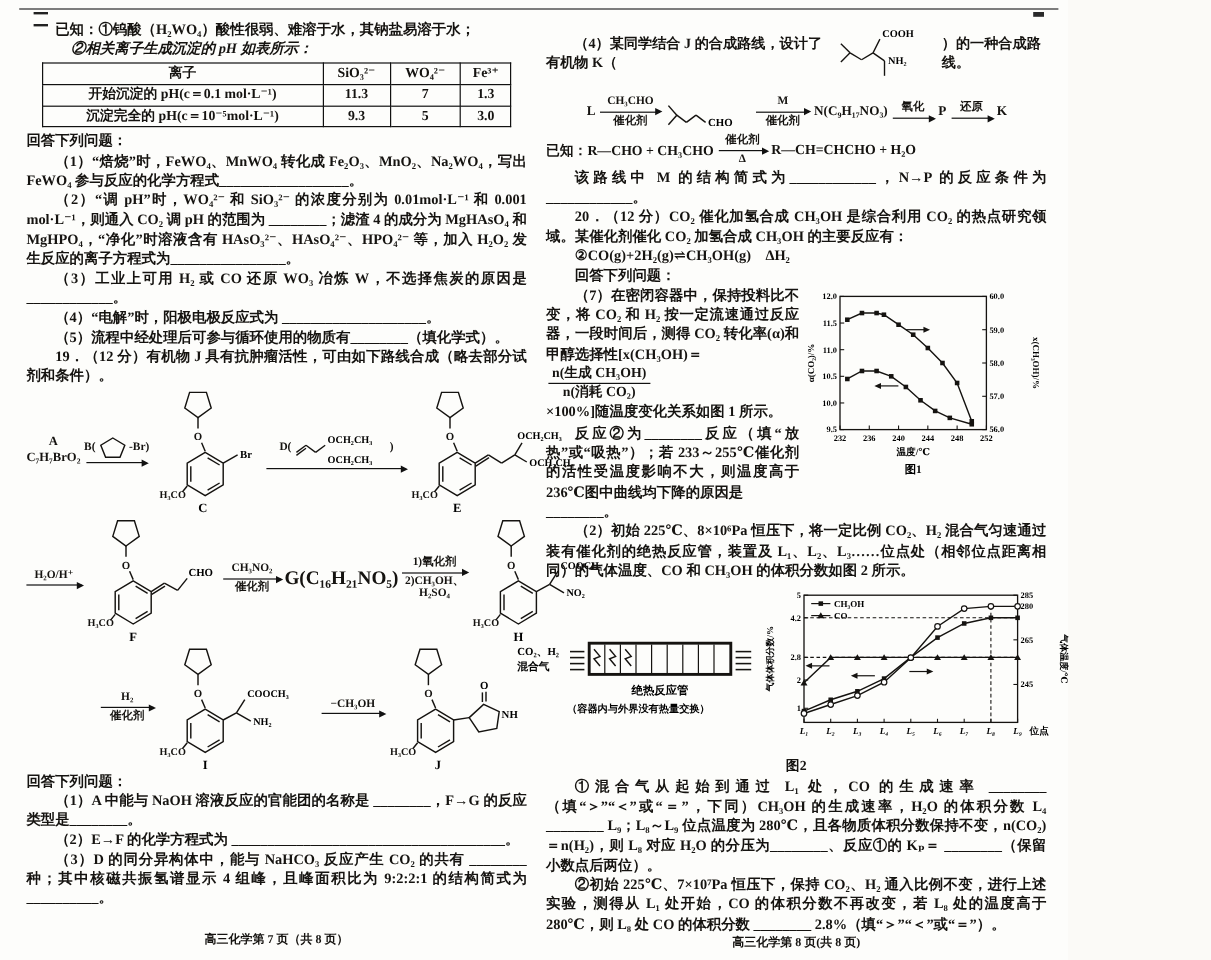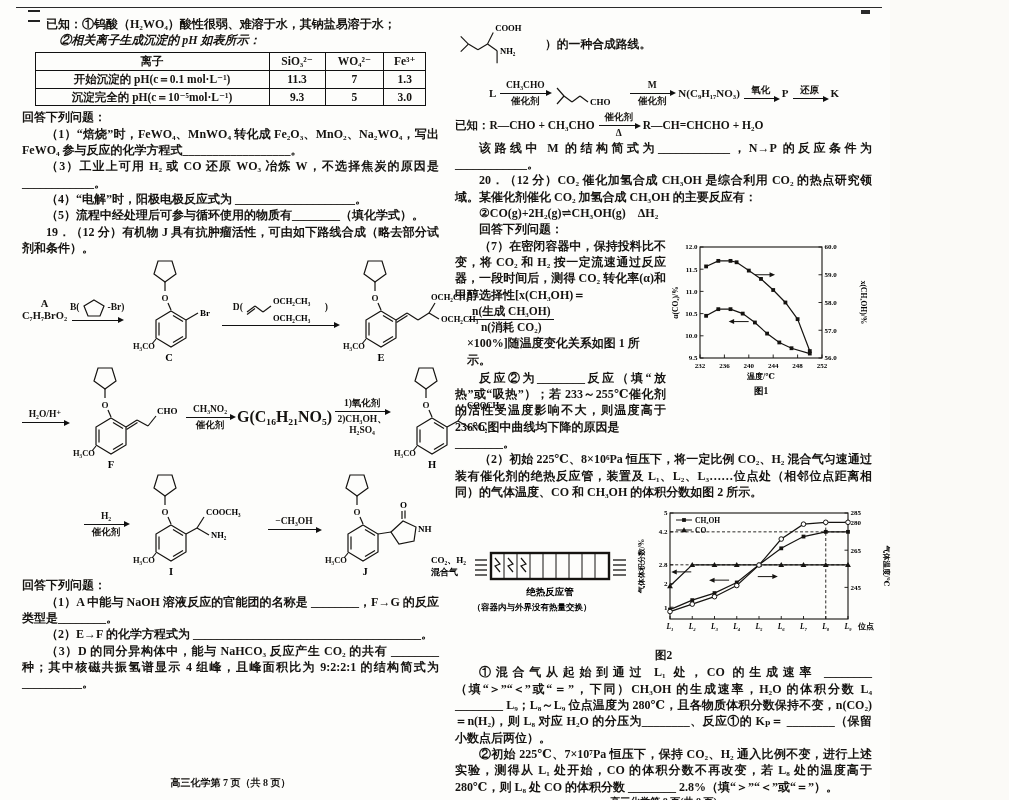--- a/index.html
+++ b/index.html
@@ -35,21 +35,21 @@
   svg text{font-family:inherit;}
   .struct{flex:0 0 auto;}
 
   .route{display:flex;align-items:center;gap:4px;margin:3px 0 1px 34px;font-size:11px;}
   .kline{display:flex;align-items:center;gap:2px;font-size:11.8px;margin-top:1px;}
   .knownline{display:flex;align-items:center;gap:4px;font-size:11.5px;margin:1px 0;text-align:right;}
 
   .frac{display:inline-flex;flex-direction:column;vertical-align:middle;text-align:center;
     font-size:11.5px;line-height:1.3;margin:0 2px;}
   .frac .num{border-bottom:1.3px solid #111;padding:0 3px;}
-  .fracline{margin:1px 12px;display:flex;align-items:center;flex-wrap:wrap;}
+  .fracline{margin:1px 0;display:flex;align-items:center;flex-wrap:wrap;}
 
   .q1block{display:flex;gap:2px;}
   .q1text{flex:1 1 auto;min-width:0;}
   .figbox{flex:0 0 204px;}
   .fig2row{display:flex;align-items:center;justify-content:center;gap:2px;margin-top:2px;}
   .figcap{text-align:center;font-size:11.5px;margin:0 0 1px 0;}
 </style>
 </head>
 <body>
 
@@ -97,20 +97,21 @@
         <td>沉淀完全的 pH(c＝10⁻⁵mol·L⁻¹)</td>
         <td>9.3</td>
         <td>5</td>
         <td>3.0</td>
       </tr>
     </tbody>
       </table>
 
     <p class="p noind">回答下列问题：</p>
     <p class="p">（1）“焙烧”时，FeWO₄、MnWO₄ 转化成 Fe₂O₃、MnO₂、Na₂WO₄，写出 FeWO₄ 参与反应的化学方程式__________________。</p>
+    <p class="p">（2）“调 pH”时，WO₄²⁻ 和 SiO₃²⁻ 的浓度分别为 0.01mol·L⁻¹ 和 0.001 mol·L⁻¹，则通入 CO₂ 调 pH 的范围为 ________；滤渣 4 的成分为 MgHAsO₄ 和 MgHPO₄，“净化”时溶液含有 HAsO₃²⁻、HAsO₄²⁻、HPO₄²⁻ 等，加入 H₂O₂ 发生反应的离子方程式为________________。</p>
     <p class="p">（3）工业上可用 H₂ 或 CO 还原 WO₃ 冶炼 W，不选择焦炭的原因是 ____________。</p>
     <p class="p">（4）“电解”时，阳极电极反应式为 ____________________。</p>
     <p class="p">（5）流程中经处理后可参与循环使用的物质有________（填化学式）。</p>
     <p class="p">19．（12 分）有机物 J 具有抗肿瘤活性，可由如下路线合成（略去部分试剂和条件）。</p>
 
     <div class="rxnrow">
       <div class="ab">
         <span>A</span>
         <span>C₇H₇BrO₂</span>
       </div>
@@ -243,20 +244,21 @@
     <p class="p">（1）A 中能与 NaOH 溶液反应的官能团的名称是 ________，F→G 的反应类型是________。</p>
     <p class="p">（2）E→F 的化学方程式为 ______________________________________。</p>
     <p class="p">（3）D 的同分异构体中，能与 NaHCO₃ 反应产生 CO₂ 的共有 ________ 种；其中核磁共振氢谱显示 4 组峰，且峰面积比为 9:2:2:1 的结构简式为 __________。</p>
 
     <div class="footer">高三化学第 7 页（共 8 页）</div>
   </div>
 
   <div class="col">
 
     <div class="kline">
+      <span style="text-indent:2em;display:inline-block">（4）某同学结合 J 的合成路线，设计了有机物 K（</span>
       <svg width="88" height="56" viewBox="0 0 92 58">
         <g stroke="#151310" stroke-width="1.2" fill="none">
           <line x1="6" y1="20" x2="14" y2="28"></line>
             <line x1="6" y1="36" x2="14" y2="28"></line>
           <line x1="14" y1="28" x2="24" y2="34"></line>
             <line x1="24" y1="34" x2="34" y2="28"></line>
           <line x1="34" y1="28" x2="40" y2="16"></line>
             <line x1="34" y1="28" x2="44" y2="35"></line>
           <line x1="44" y1="35" x2="44" y2="48"></line>
         </g>

